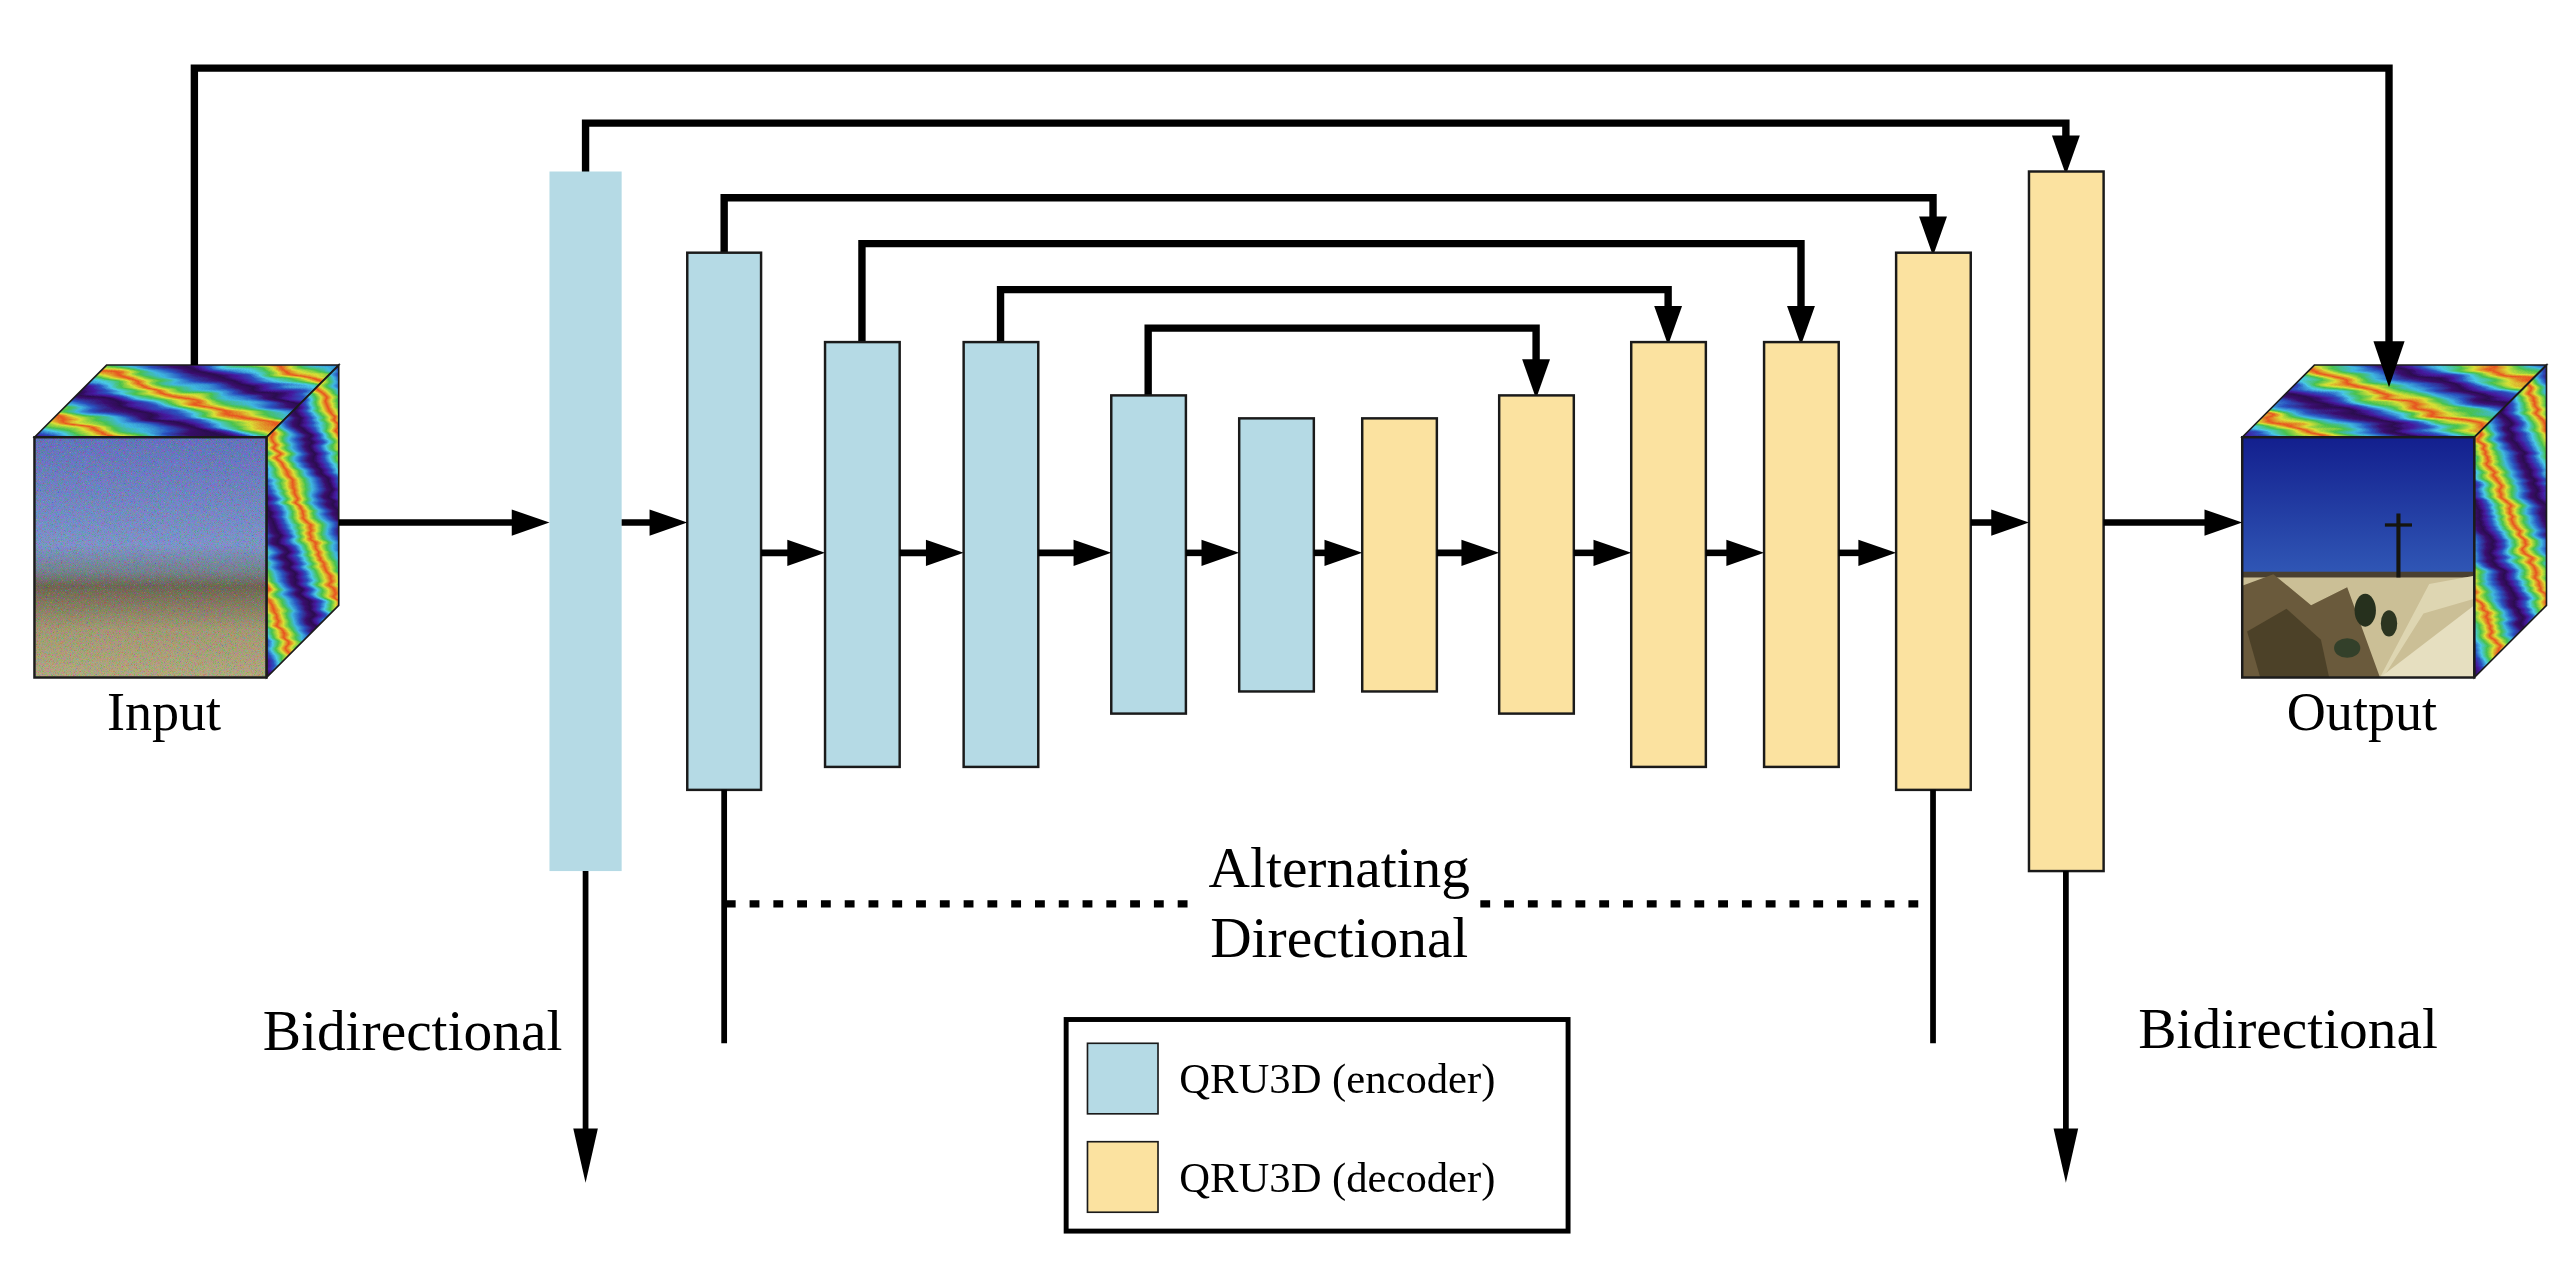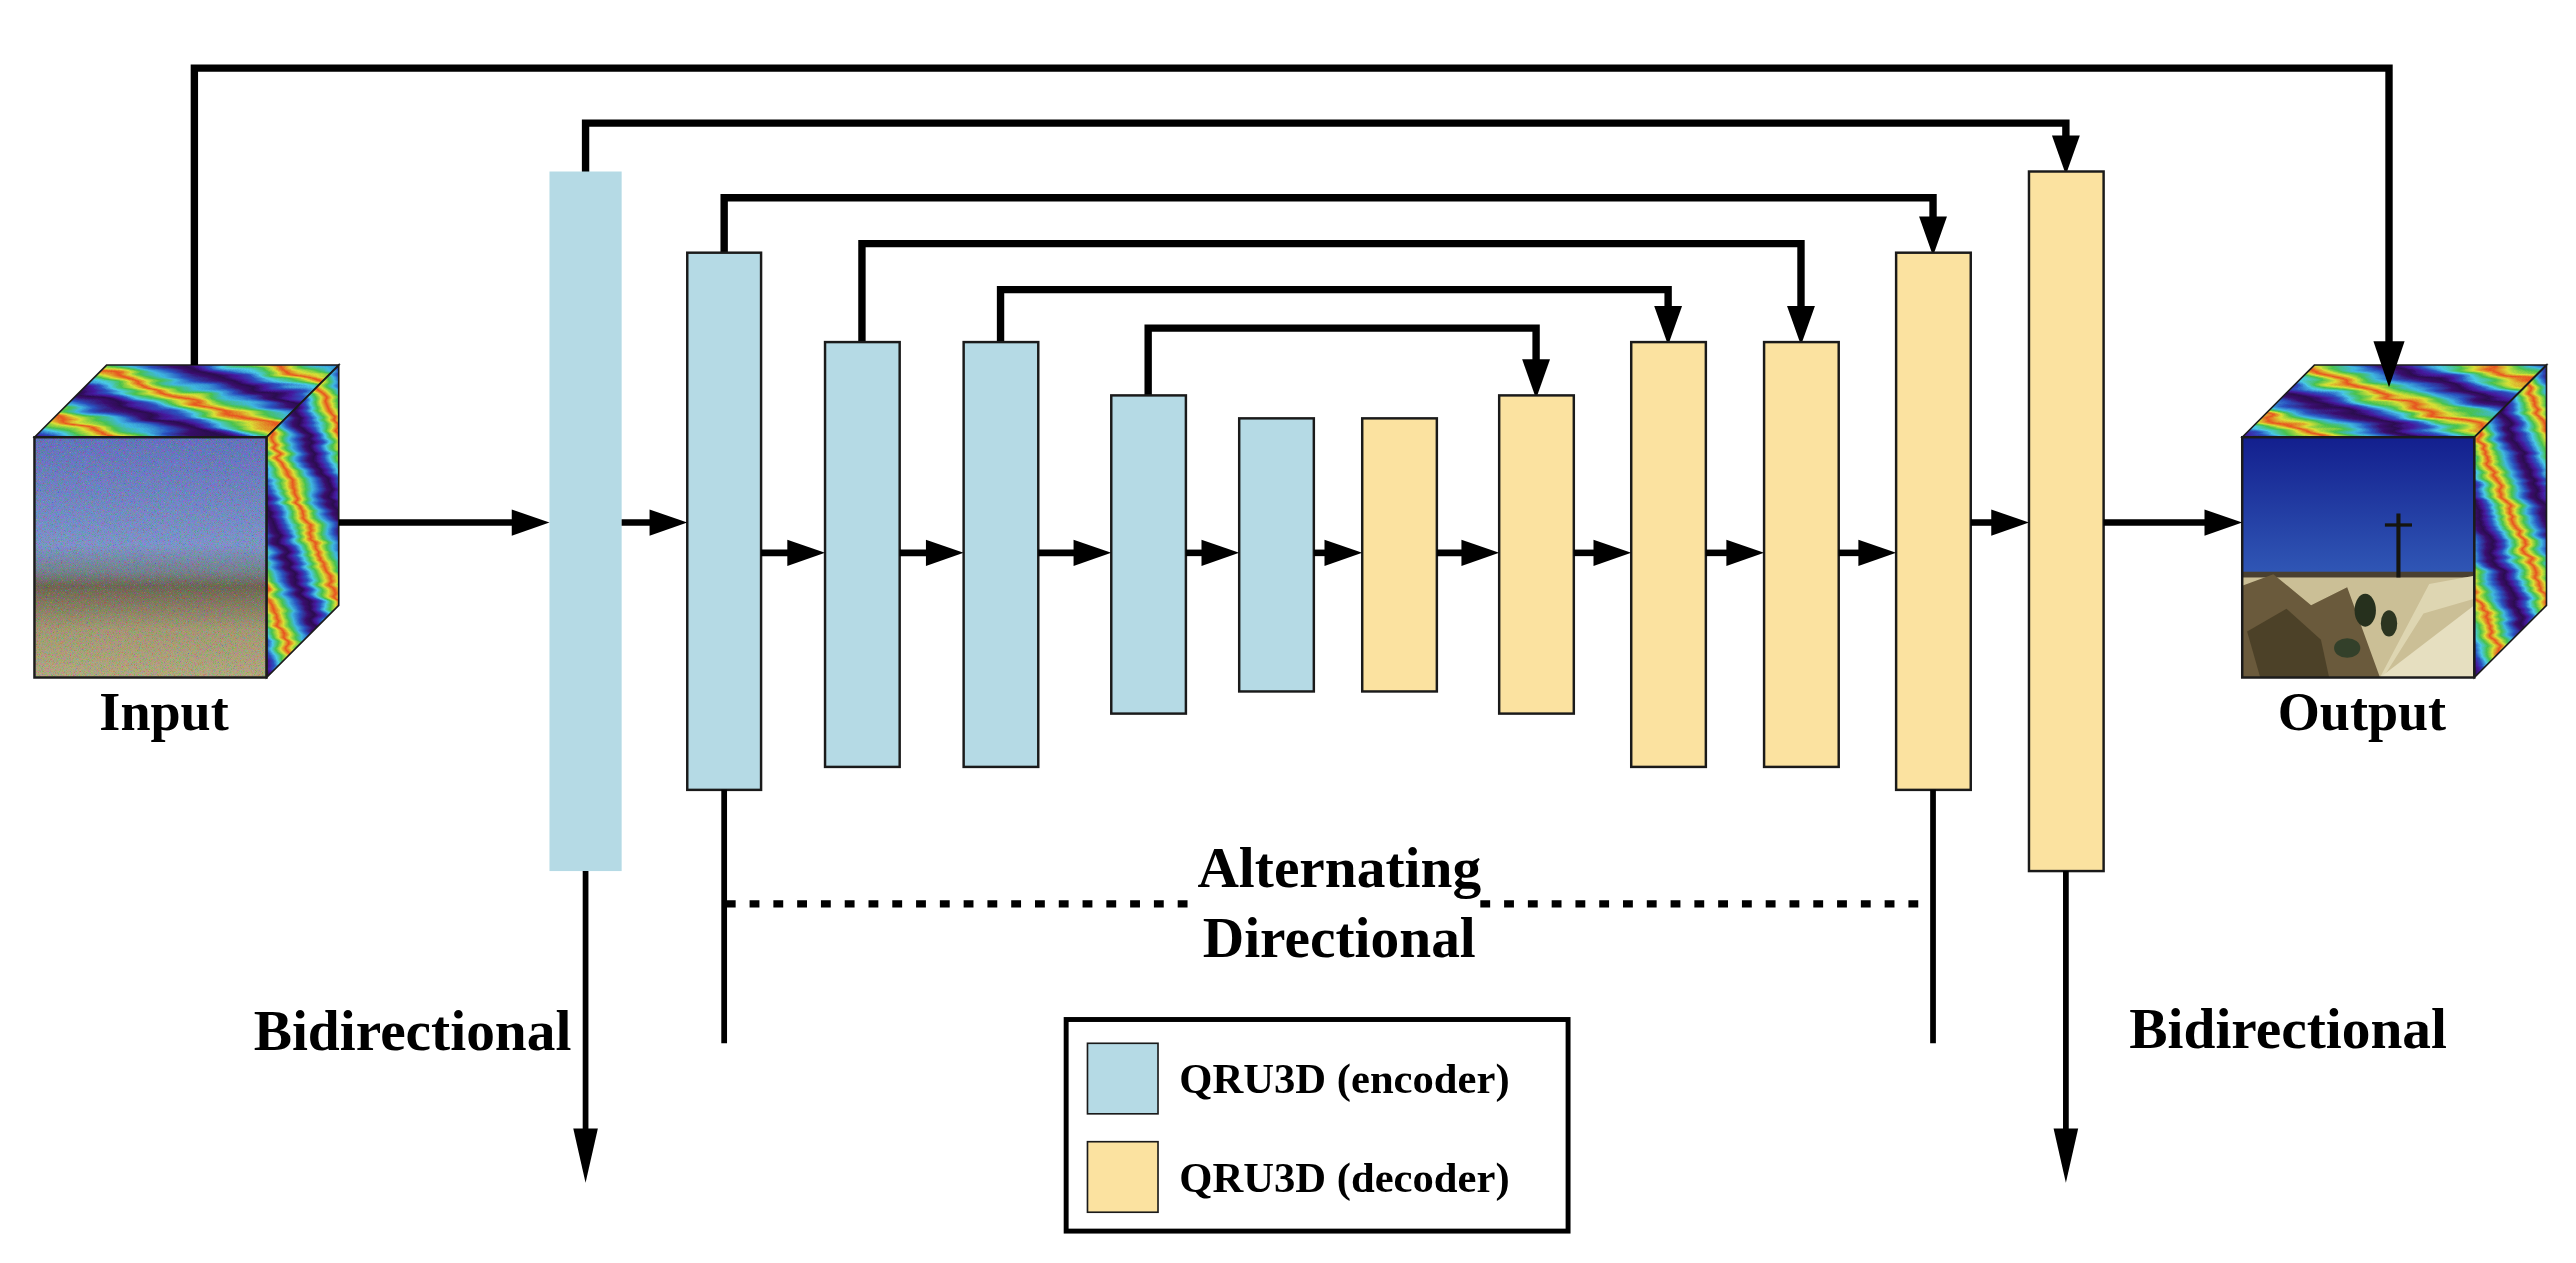--- a/index.html
+++ b/index.html
@@ -1,17 +1,17 @@
 <!DOCTYPE html>
 <html style="font-size:13px"><head>
 <meta charset="utf-8">
 <style>
   html,body{margin:0;padding:0;background:#ffffff;}
   .stage{position:relative;width:2576px;height:1264px;background:#ffffff;overflow:hidden;
-         font-family:"Liberation Serif", serif;font-weight:bold;}
+         font-family:"Liberation Serif", serif;}
   svg{display:block;}
   text{font-family:"Liberation Serif", serif;fill:#000;}
   .big-label{font-size:70px;}
   .cube-label{font-size:66px;}
   .legend-label{font-size:52px;}
 </style>
 </head>
 <body>
 
 <div class="stage">

